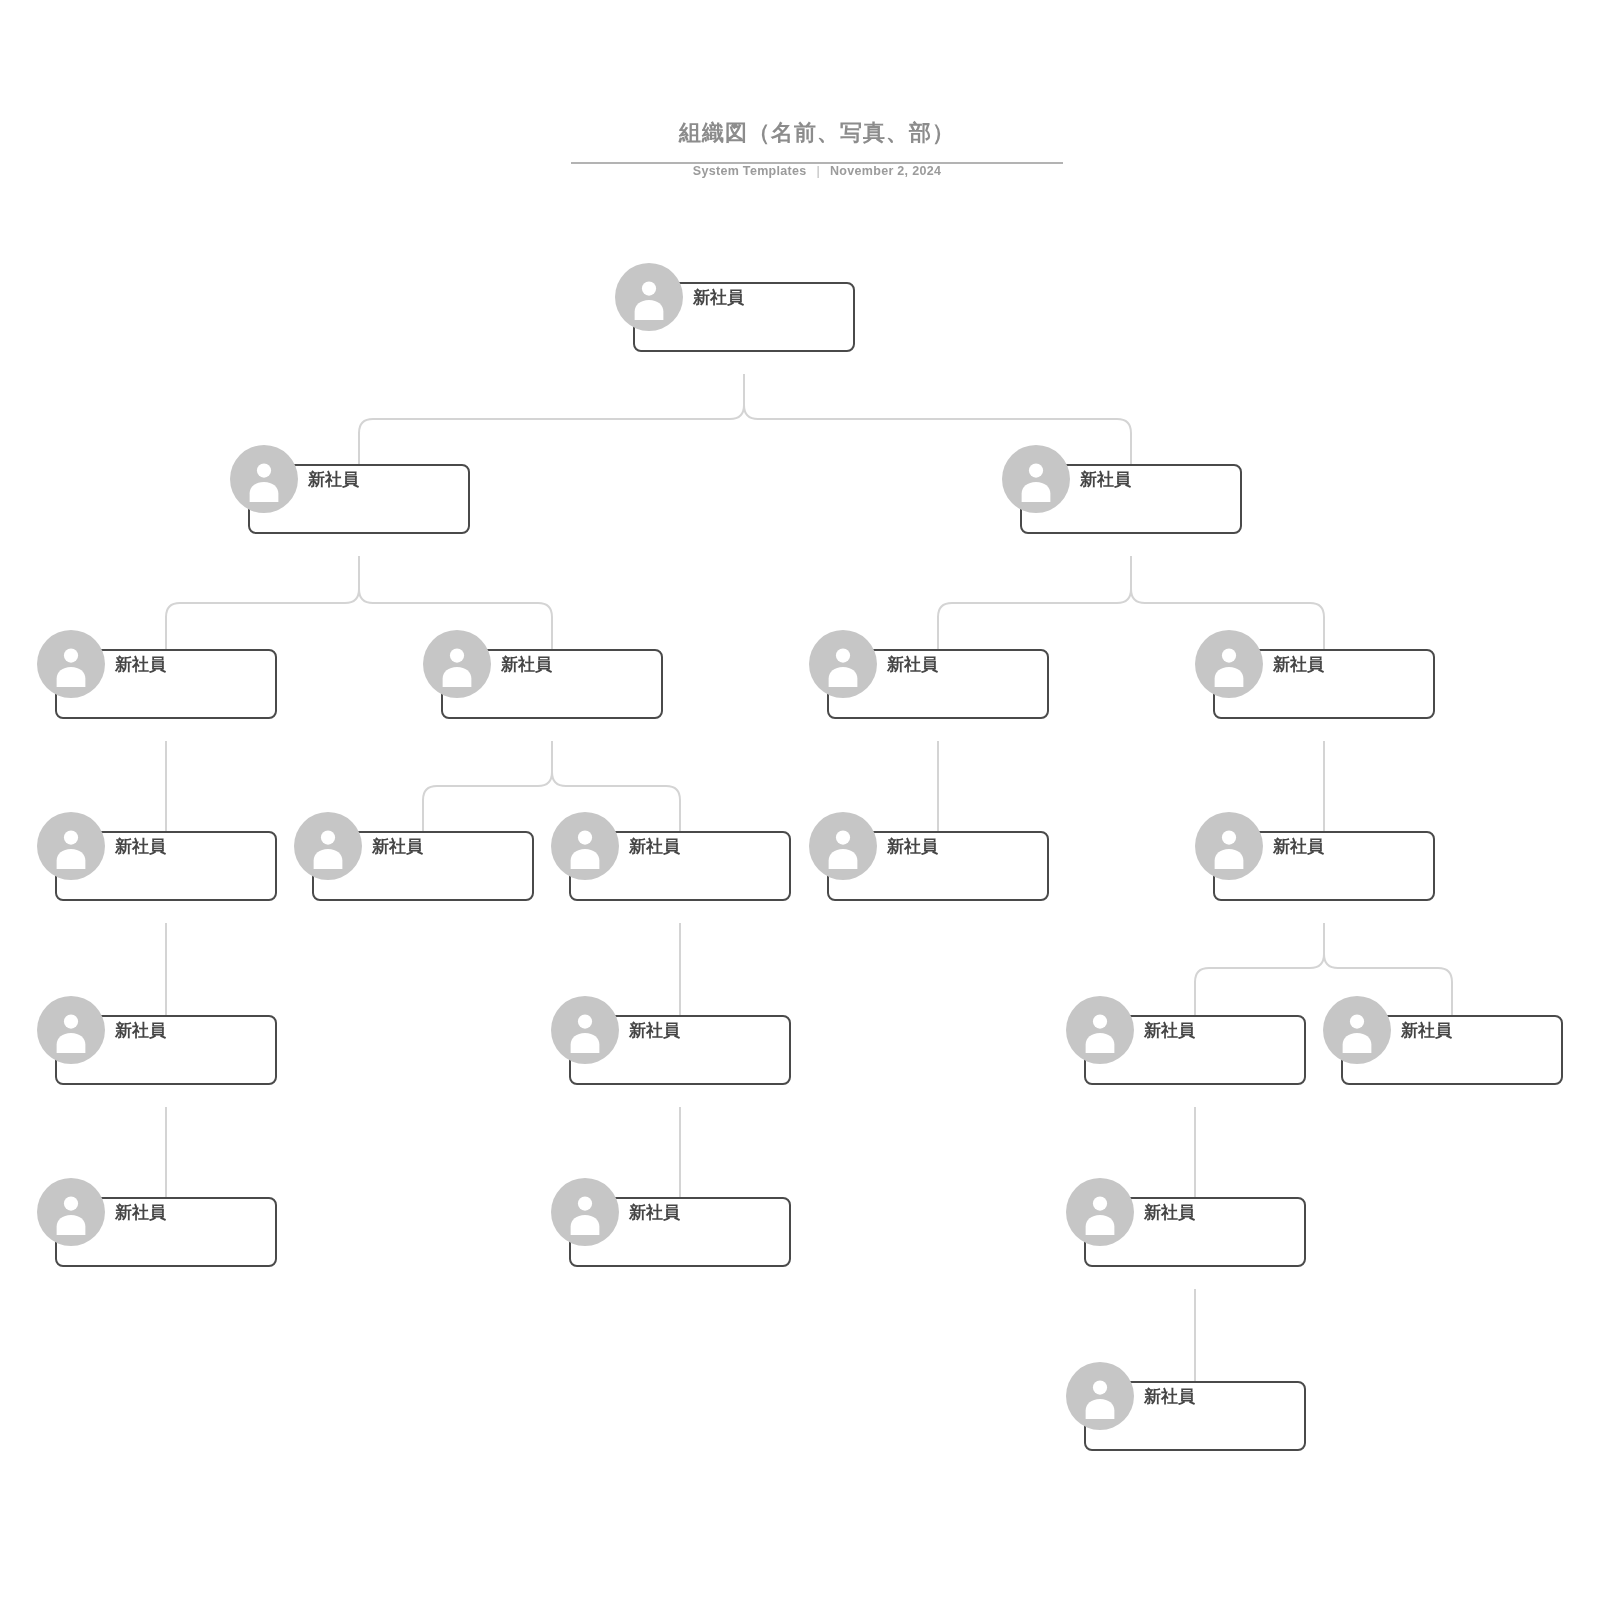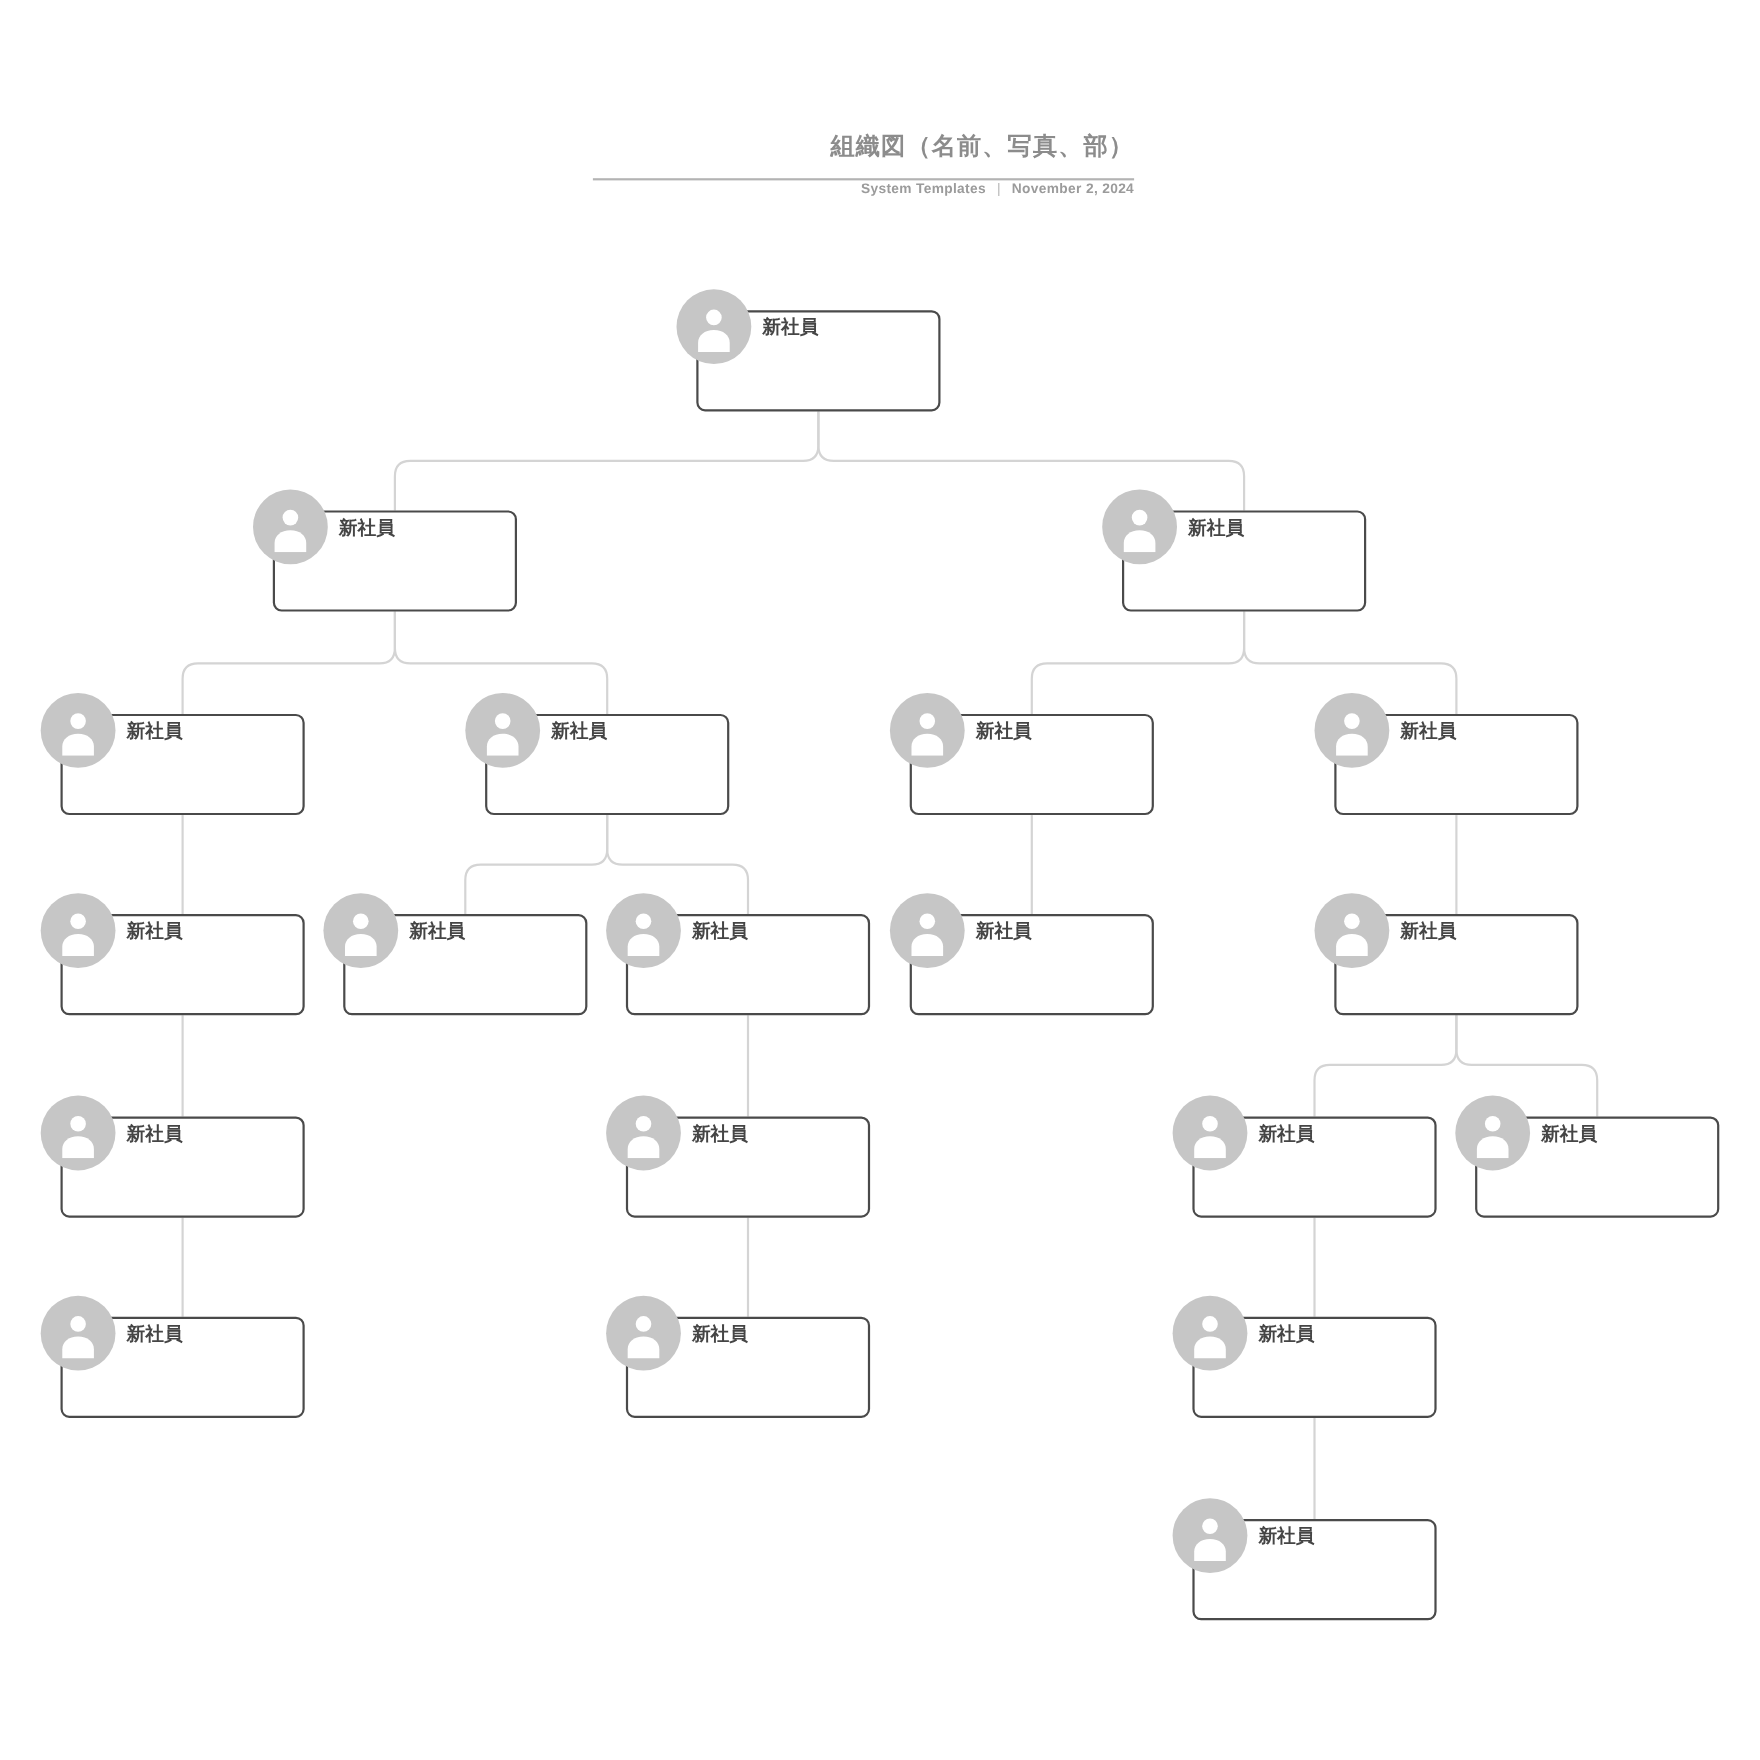--- a/index.html
+++ b/index.html
@@ -11,24 +11,24 @@
   #canvas{
     position:relative;
     width:1600px;
     height:1600px;
     background:#ffffff;
     overflow:hidden;
   }
   
   .header{
     position:absolute;
-    left:539px;
+    left:571px;
     top:118px;
     width:492px;
-    text-align:right;
+    text-align:center;
   }
   .title{
     font-size:22px;
     font-weight:bold;
     color:#8c8c8c;
     letter-spacing:1px;
     padding-bottom:14px;
     border-bottom:2px solid #b3b3b3;
     margin:0;
   }
@@ -46,21 +46,21 @@
   
   #connector-layer{
     position:absolute;
     left:0;top:0;
     width:1600px;
     height:1600px;
   }
   .org-node{
     position:absolute;
     width:222px;
-    height:92px;
+    height:70px;
     background:#ffffff;
     border:2px solid #4a4a4a;
     border-radius:8px;
     box-sizing:border-box;
   }
   .avatar{
     position:absolute;
     left:-20px;
     top:-21px;
     width:68px;

